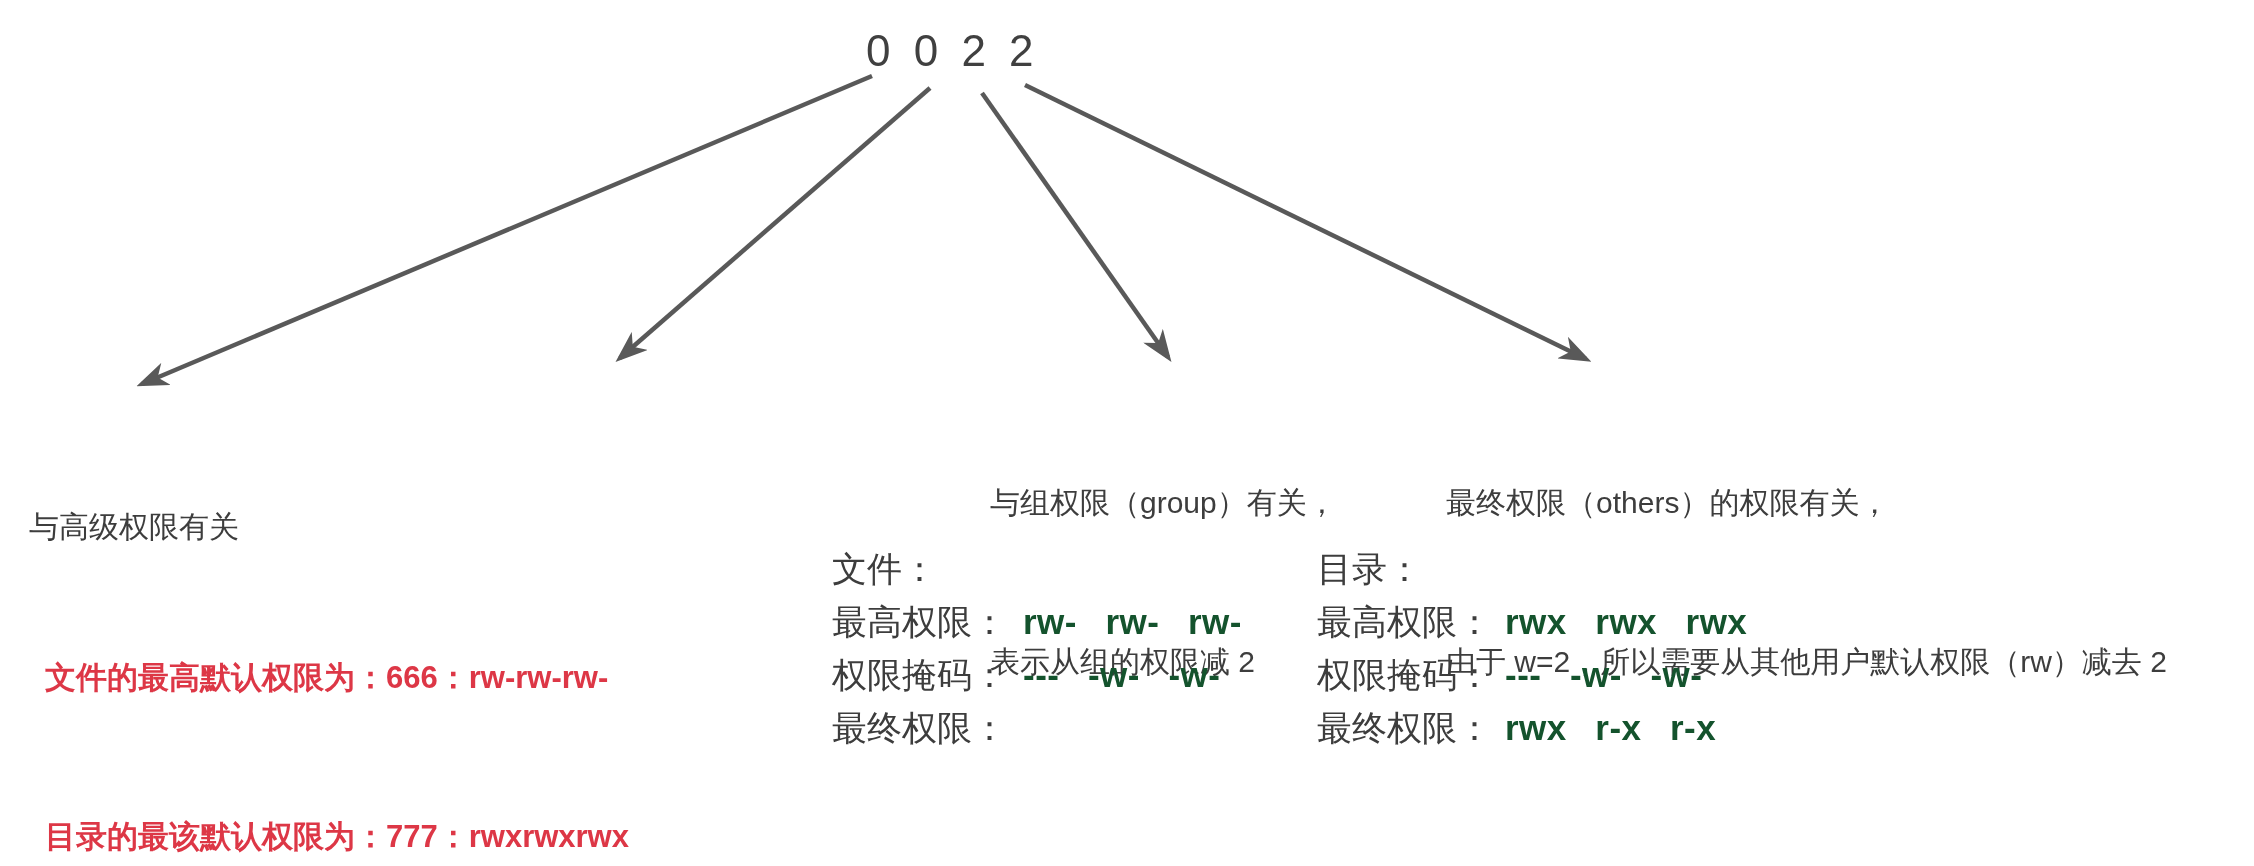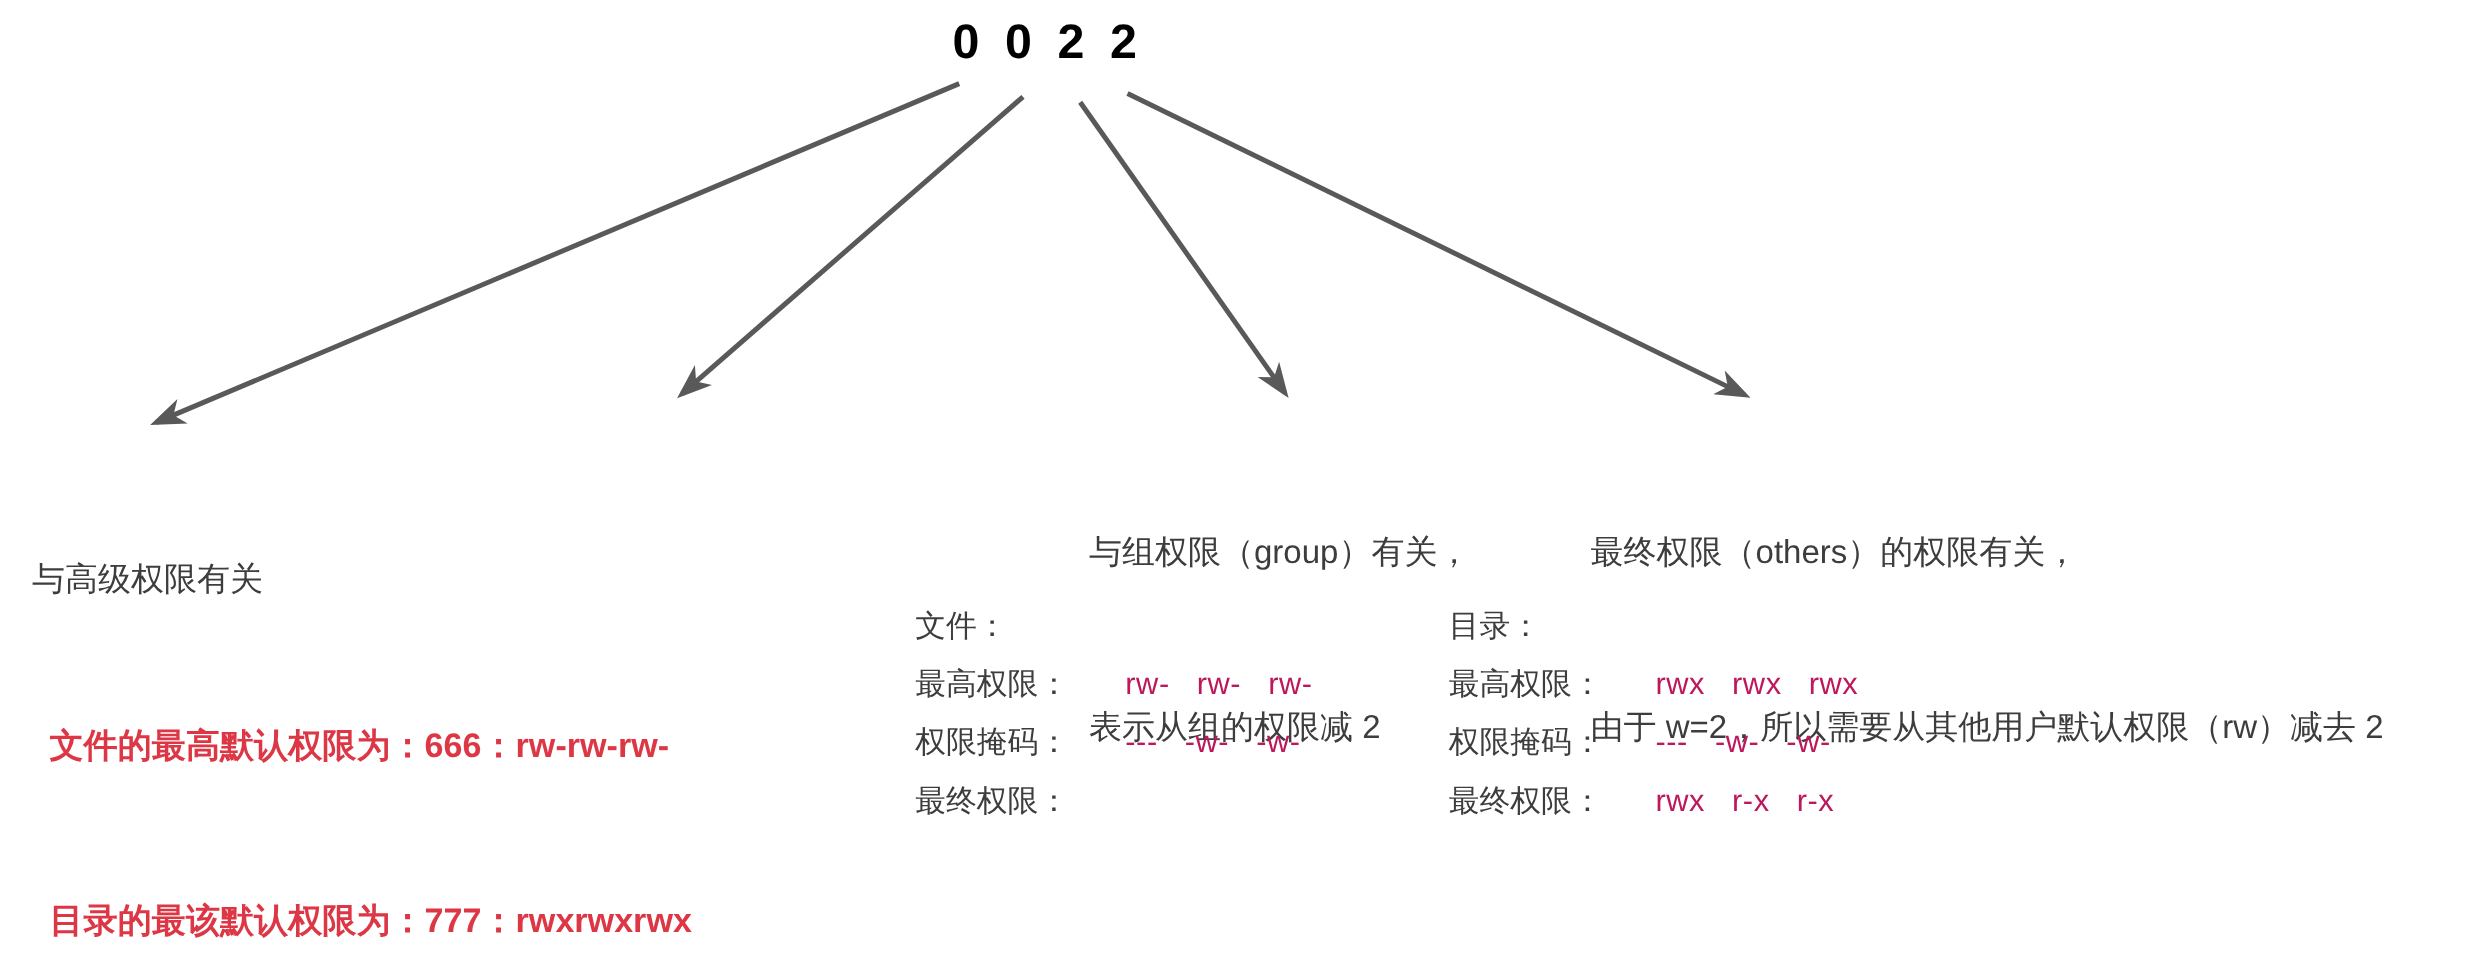--- a/index.html
+++ b/index.html
@@ -17,24 +17,24 @@
   }
   .arrows-layer {
     position: absolute;
     left: 0; top: 0;
     width: 2254px;
     height: 866px;
   }
   .umask-digits {
     position: absolute;
     left: 866px;
-    top: 14px;
+    top: 26px;
     font-size: 44px;
-    font-weight: 700;
-    color: #000000;
+    font-weight: 400;
+    color: #404040;
     letter-spacing: 2px;
     word-spacing: 7px;
     white-space: pre;
   }
   .note {
     position: absolute;
     font-size: 30px;
     line-height: 53px;
     color: #3d3d3d;
     white-space: pre;
@@ -51,31 +51,31 @@
     line-height: 53px;
     font-weight: 700;
     color: #dd3746;
     white-space: pre;
   }
   .perm-table {
     position: absolute;
     top: 542px;
     display: grid;
     grid-template-columns: 191px auto;
-    font-size: 28px;
+    font-size: 35px;
     line-height: 53px;
     color: #3d3d3d;
   }
   .perm-table-file { left: 832px; }
   .perm-table-dir  { left: 1317px; grid-template-columns: 188px auto; }
   .perm-table .tbl-title { grid-column: 1 / span 2; }
   .perm-table .tbl-label { white-space: pre; }
   .perm-table .tbl-value {
-    font-weight: 400;
-    color: #be185d;
+    font-weight: 700;
+    color: #14532d;
     white-space: pre;
     word-spacing: 4px;
     letter-spacing: 0.5px;
   }
 </style>
 </head>
 <body>
 
 <div class="canvas">
 

